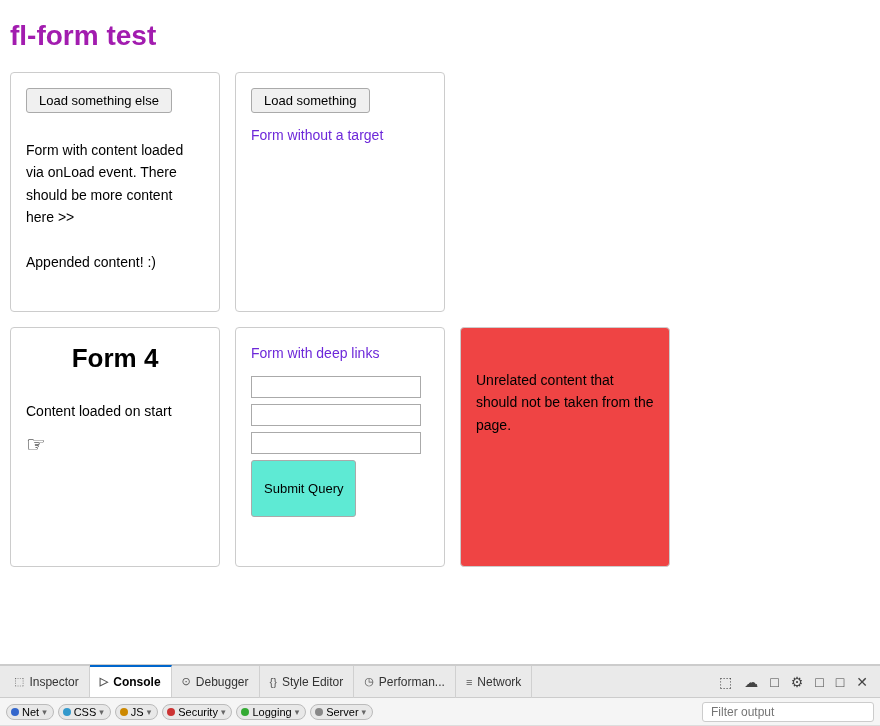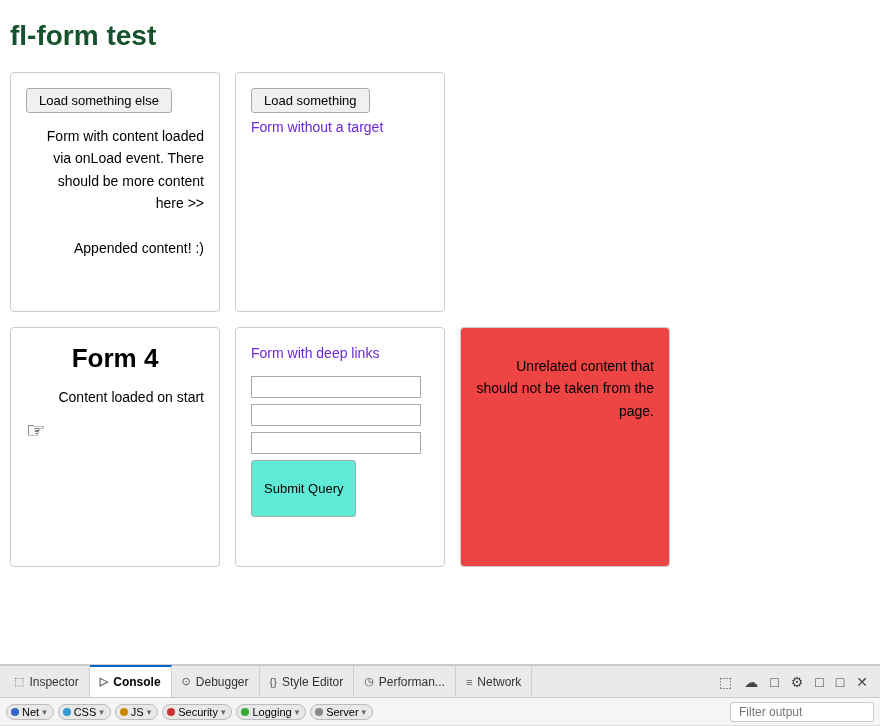--- a/index.html
+++ b/index.html
@@ -10,21 +10,21 @@
       height: 610px;
       overflow-y: scroll;
       padding: 20px 20px 20px 10px;
       background: #fff;
     }
 
     .page-title {
       font-size: 28px;
       font-weight: bold;
       margin-bottom: 20px;
-      color: #14532d;
+      color: #a21caf;
     }
 
     
     .cards-row {
       display: flex;
       gap: 15px;
       margin-bottom: 15px;
     }
 
     .card {
@@ -42,36 +42,35 @@
       border: 1px solid #ccc;
     }
 
     .card button {
       padding: 4px 12px;
       background: #f0f0f0;
       border: 1px solid #aaa;
       border-radius: 3px;
       cursor: pointer;
       font-size: 13px;
-      margin-bottom: 4px;
+      margin-bottom: 12px;
       display: block;
     }
 
     .card .card-label {
       color: #6d28d9;
       font-size: 14px;
       line-height: 1.5;
     }
 
     .card .card-body {
-      margin-top: 12px;
+      margin-top: 26px;
       font-size: 14px;
       line-height: 1.6;
       color: #000;
-      text-align: right;
     }
 
     .form4-title {
       font-size: 26px;
       font-weight: bold;
       margin-bottom: 10px;
       text-align: center;
     }
 
     .hand-icon {
@@ -196,21 +195,21 @@
       font-size: 9px;
       color: #666;
     }
 
     .filter-output-input {
       margin-left: auto;
       padding: 2px 8px;
       border: 1px solid #ccc;
       border-radius: 3px;
       font-size: 12px;
-      width: 144px;
+      width: 172px;
       background: #fff;
     }
   </style>
 </head>
 <body>
 
 <div class="main-content">
   <h1 class="page-title">fl-form test</h1>
 
   <div class="cards-row">

